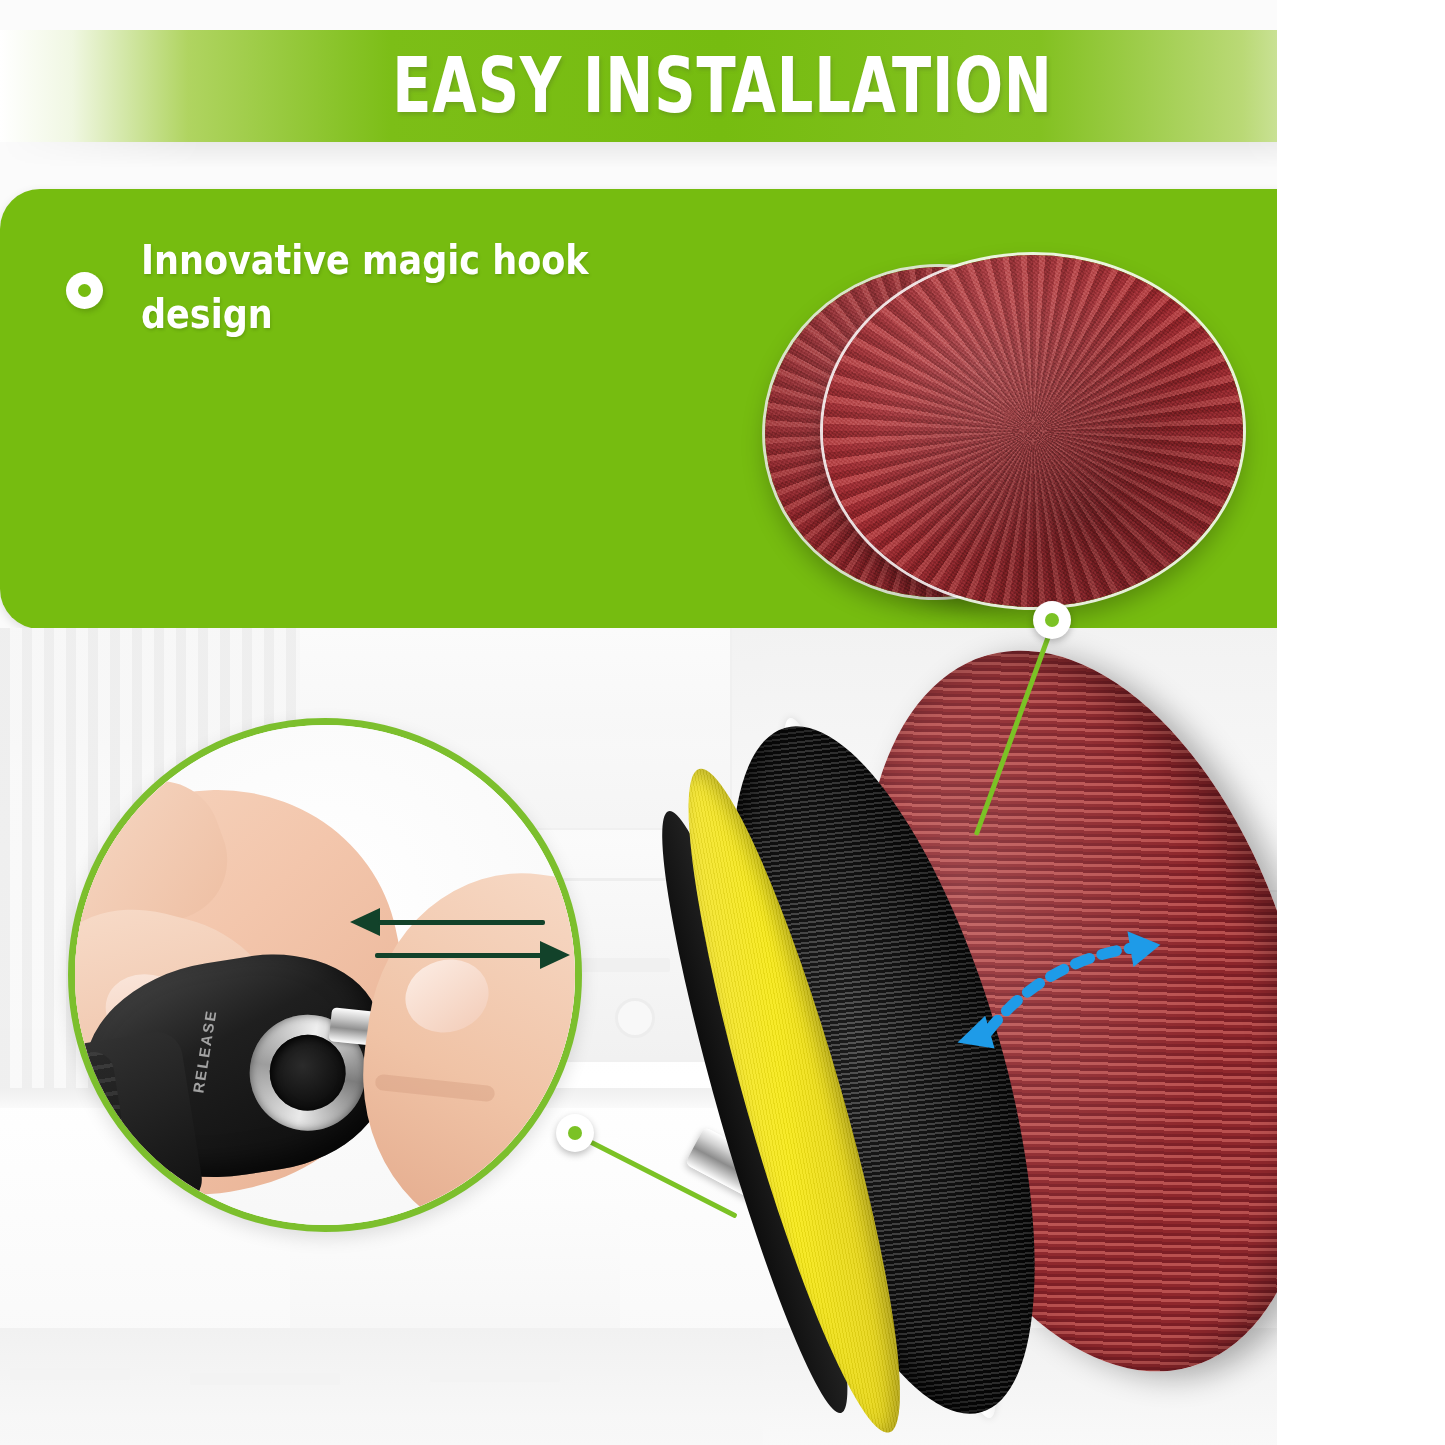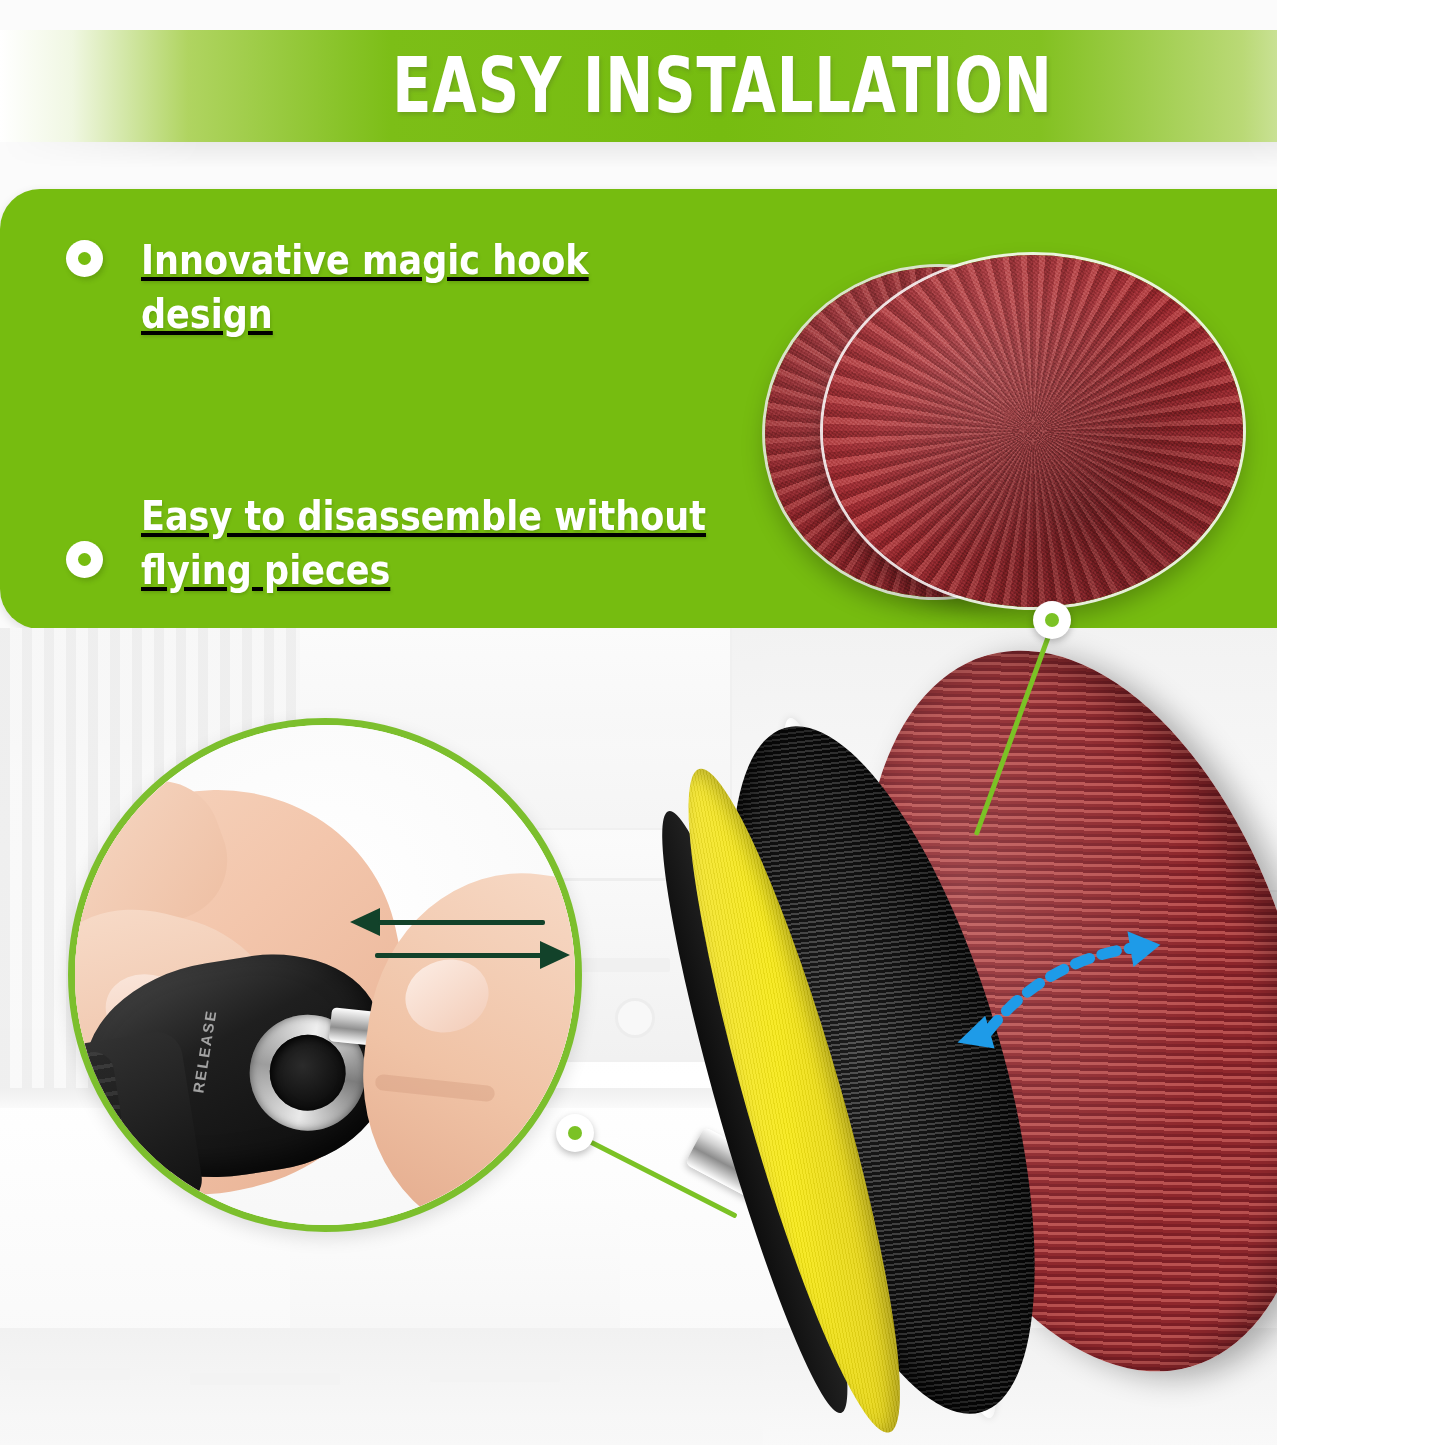--- a/index.html
+++ b/index.html
@@ -42,21 +42,21 @@
 
   
   .green-panel{
     position:absolute;left:0;top:189px;width:1445px;height:440px;
     background:#76bc10;
     border-top-left-radius:40px;border-bottom-left-radius:40px;
     box-shadow:0 3px 10px rgba(0,0,0,.12);
     overflow:hidden;
   }
   .bullets{position:absolute;left:0;top:0;width:760px;height:440px;}
-  .bullet{position:absolute;display:flex;align-items:flex-start;text-decoration:underline;}
+  .bullet{position:absolute;display:flex;align-items:center;}
   .bullet-1{left:66px;top:44px;}
   .bullet-2{left:66px;top:146px;}
   .bullet-3{left:66px;top:300px;}
   .dot{
     flex:0 0 auto;width:37px;height:37px;border-radius:50%;
     background:#ffffff;position:relative;margin-top:7px;
     box-shadow:2px 3px 5px rgba(40,70,0,.22);
   }
   .dot:after{
     content:"";position:absolute;left:50%;top:50%;width:13px;height:13px;
@@ -311,25 +311,20 @@
   <div class="green-panel">
 
     <div class="bullets">
 
       <div class="bullet bullet-1">
         <span class="dot"></span>
         <span class="btext">Innovative magic hook design</span>
       </div>
 
 
-      <div class="bullet bullet-3">
-        <span class="dot"></span>
-        <span class="btext">Easy to disassemble without
-flying pieces</span>
-      </div>
 
     </div>
 
     <div class="pads">
       <div class="pad pad-back">
         <div class="pad-noise"></div>
       </div>
       <div class="pad pad-front">
         <div class="pad-noise"></div>
       </div>

